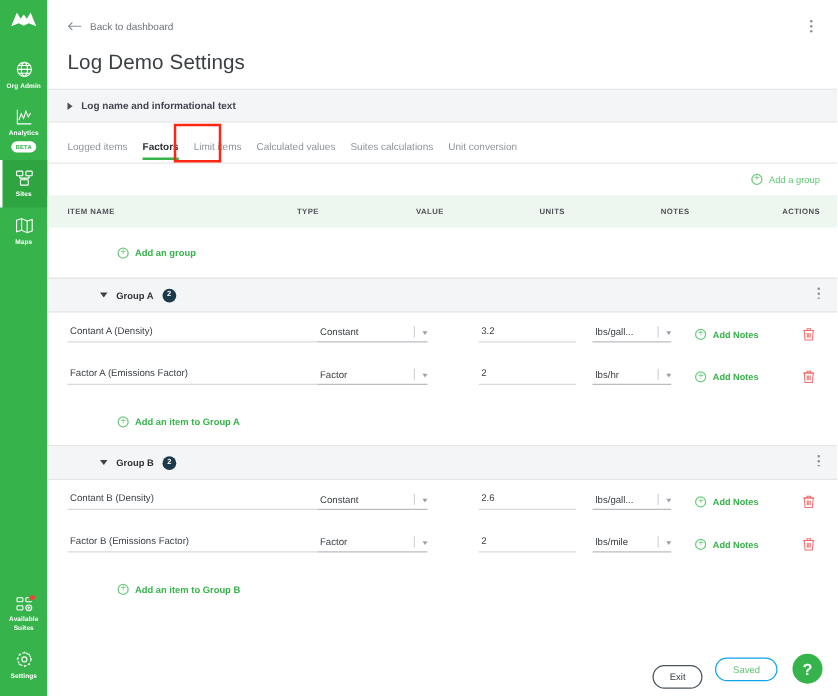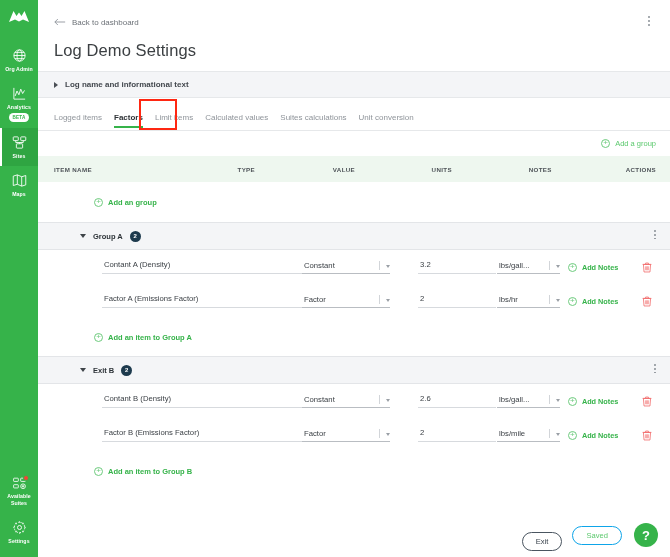--- a/index.html
+++ b/index.html
@@ -179,21 +179,21 @@
     font-family: "Liberation Sans", sans-serif; font-size: 7.7px; color: #3c4146;
     padding: 0 0 4px 2px; background: transparent; outline: none;
   }
   .notes-btn {
     display: inline-flex; align-items: center; gap: 5px;
     color: #36b34a; font-size: 7.3px; font-weight: 700; cursor: pointer;
   }
   .trash { cursor: pointer; line-height: 0; }
 
   .cell { display: flex; align-items: center; }
-  .c-name  { width: 216px; margin-left: 48px; }
+  .c-name  { width: 216px; }
   .c-type  { width: 106px; }
   .c-value { width: 96px; margin-left: 28px; }
   .c-units { width: 86px; }
   .c-notes { width: 90px; }
   .c-act   { flex: 1; justify-content: flex-end; padding-right: 18px; }
 
   .subadd-row { height: 38px; display: flex; align-items: center; padding-left: 56px; }
 
   
   .footer {
@@ -471,21 +471,21 @@
       <div class="green-link">
         <span class="plus-circle">
             <span>+</span>
           </span>
         <span>Add an item to Group A</span>
       </div>
     </div>
 
     <div class="group-head">
       <span class="caret-down"></span>
-      <span class="group-title">Exit B</span>
+      <span class="group-title">Group B</span>
       <span class="count-badge">2</span>
       <span class="kebab-group">
         <i></i>
         <i></i>
         <i></i>
       </span>
     </div>
 
     <div class="item-row">
       <div class="cell c-name">

